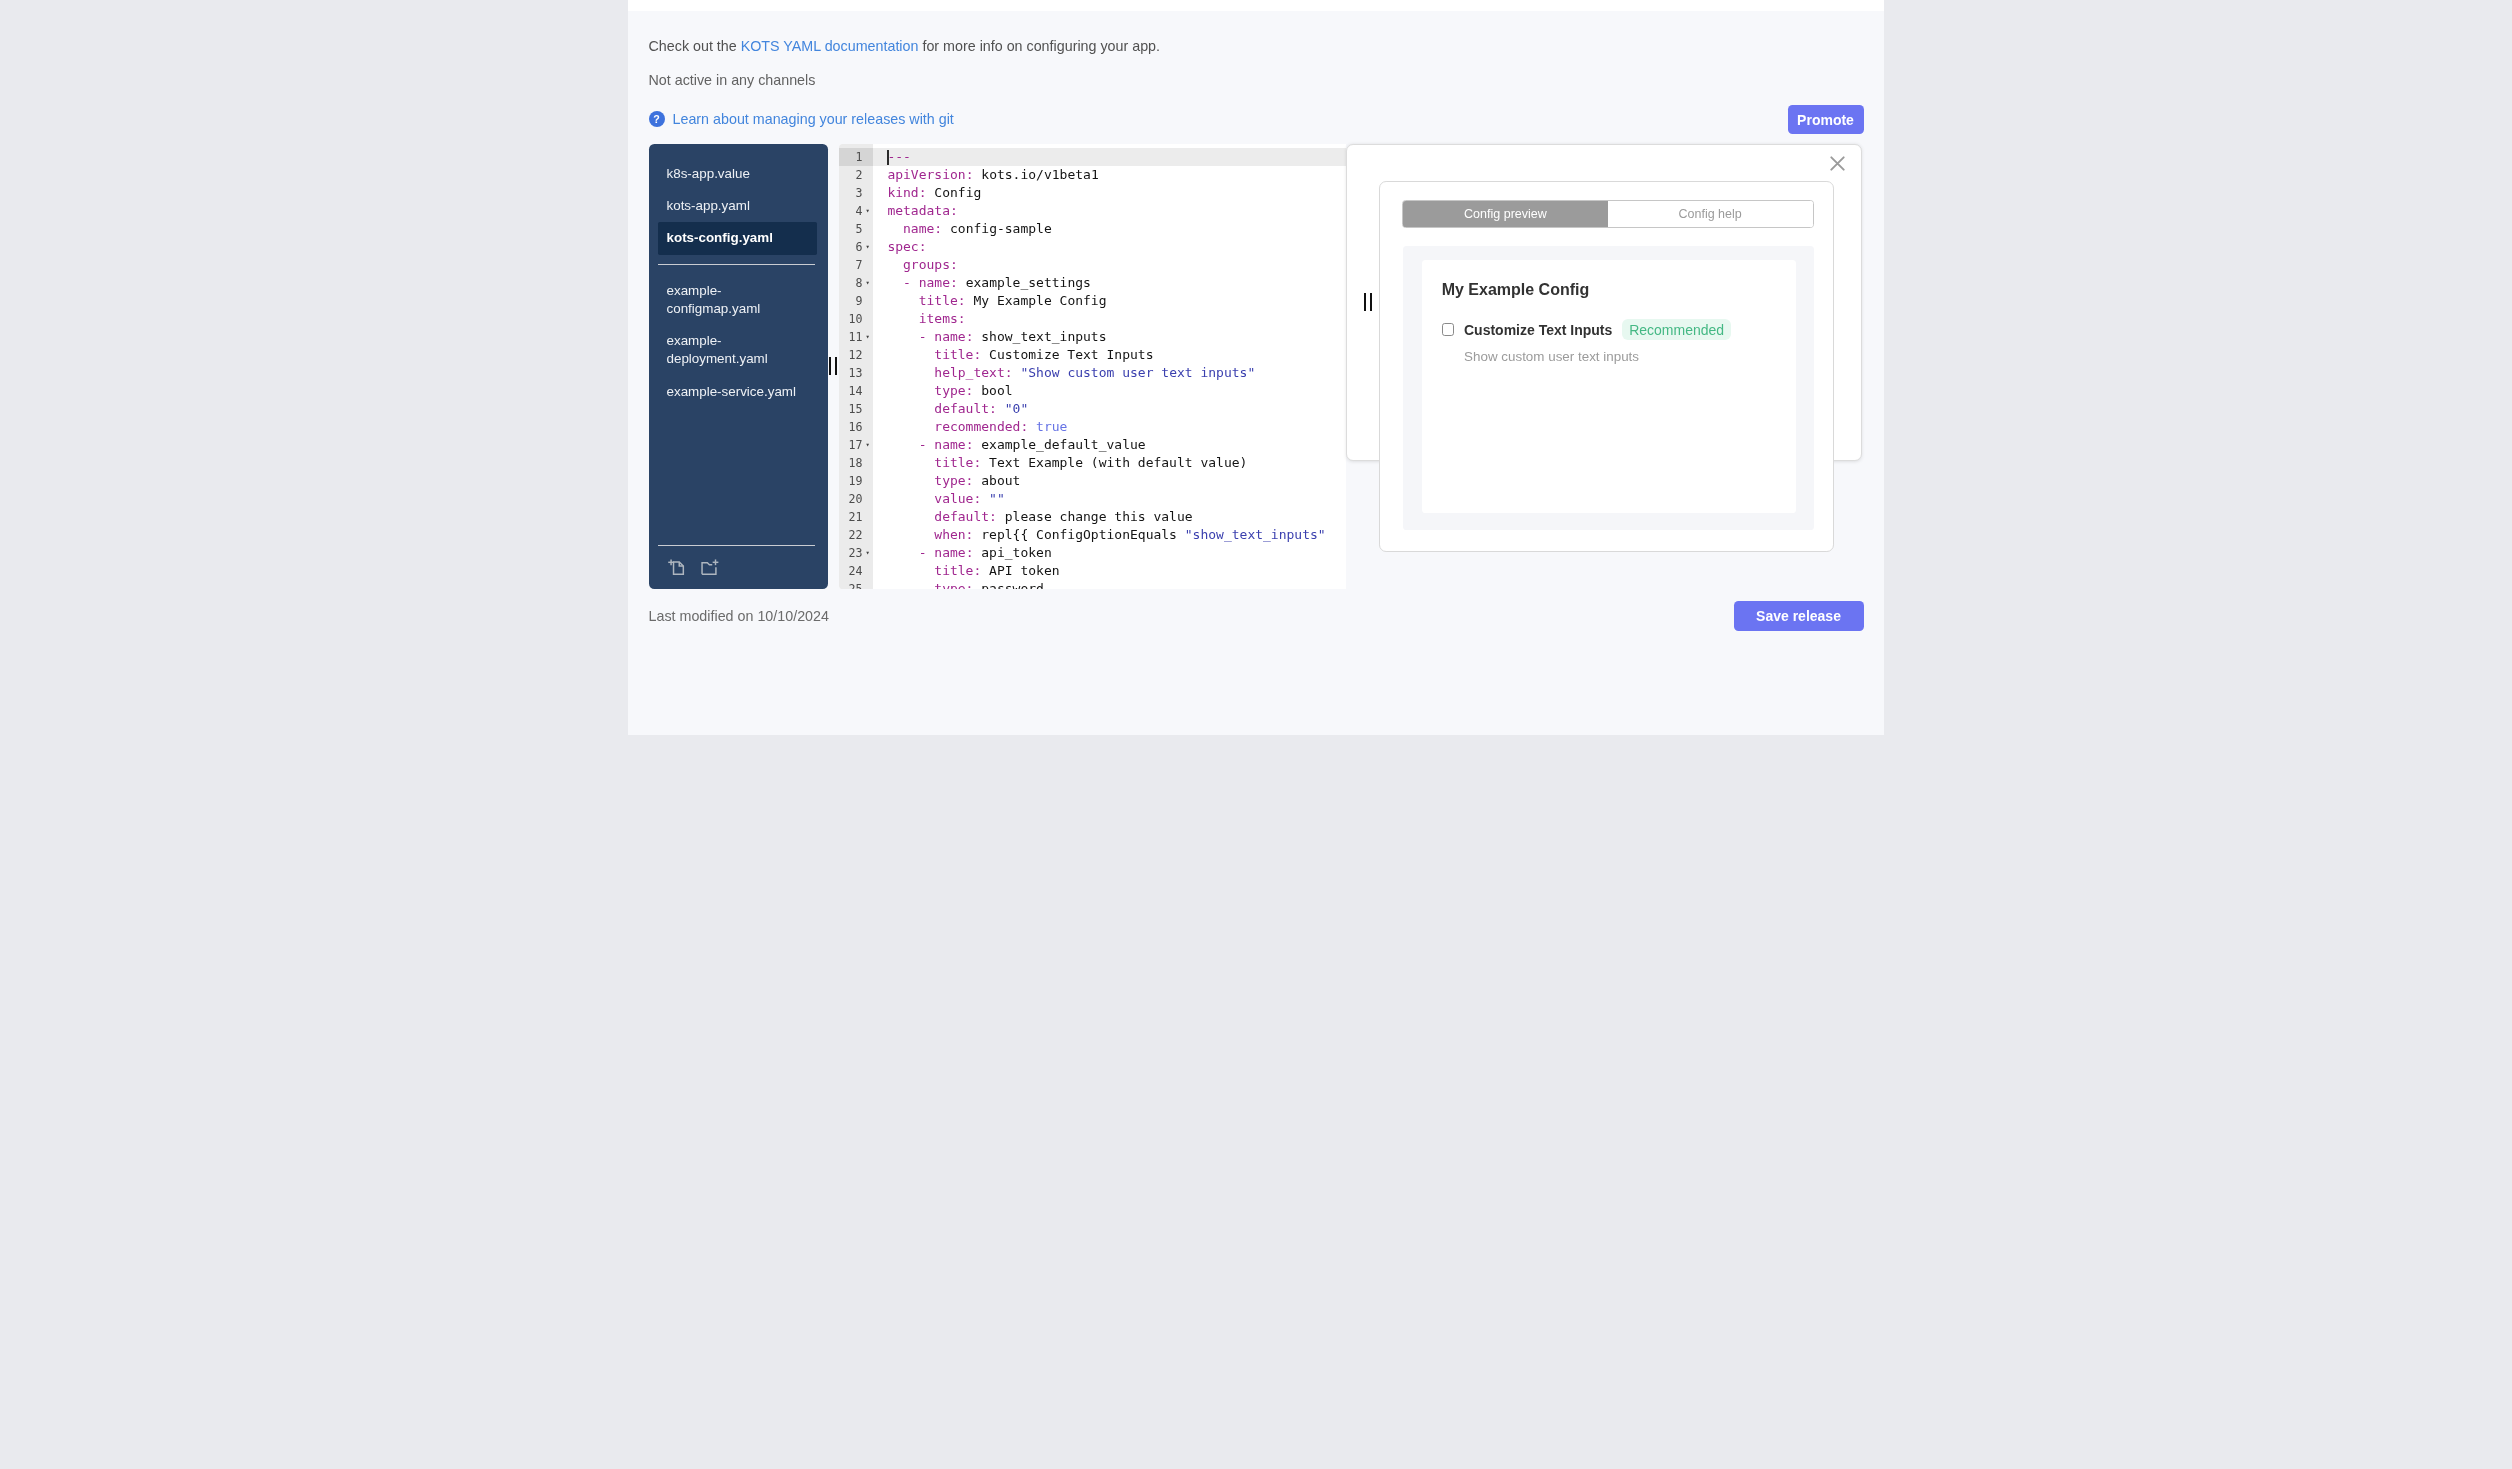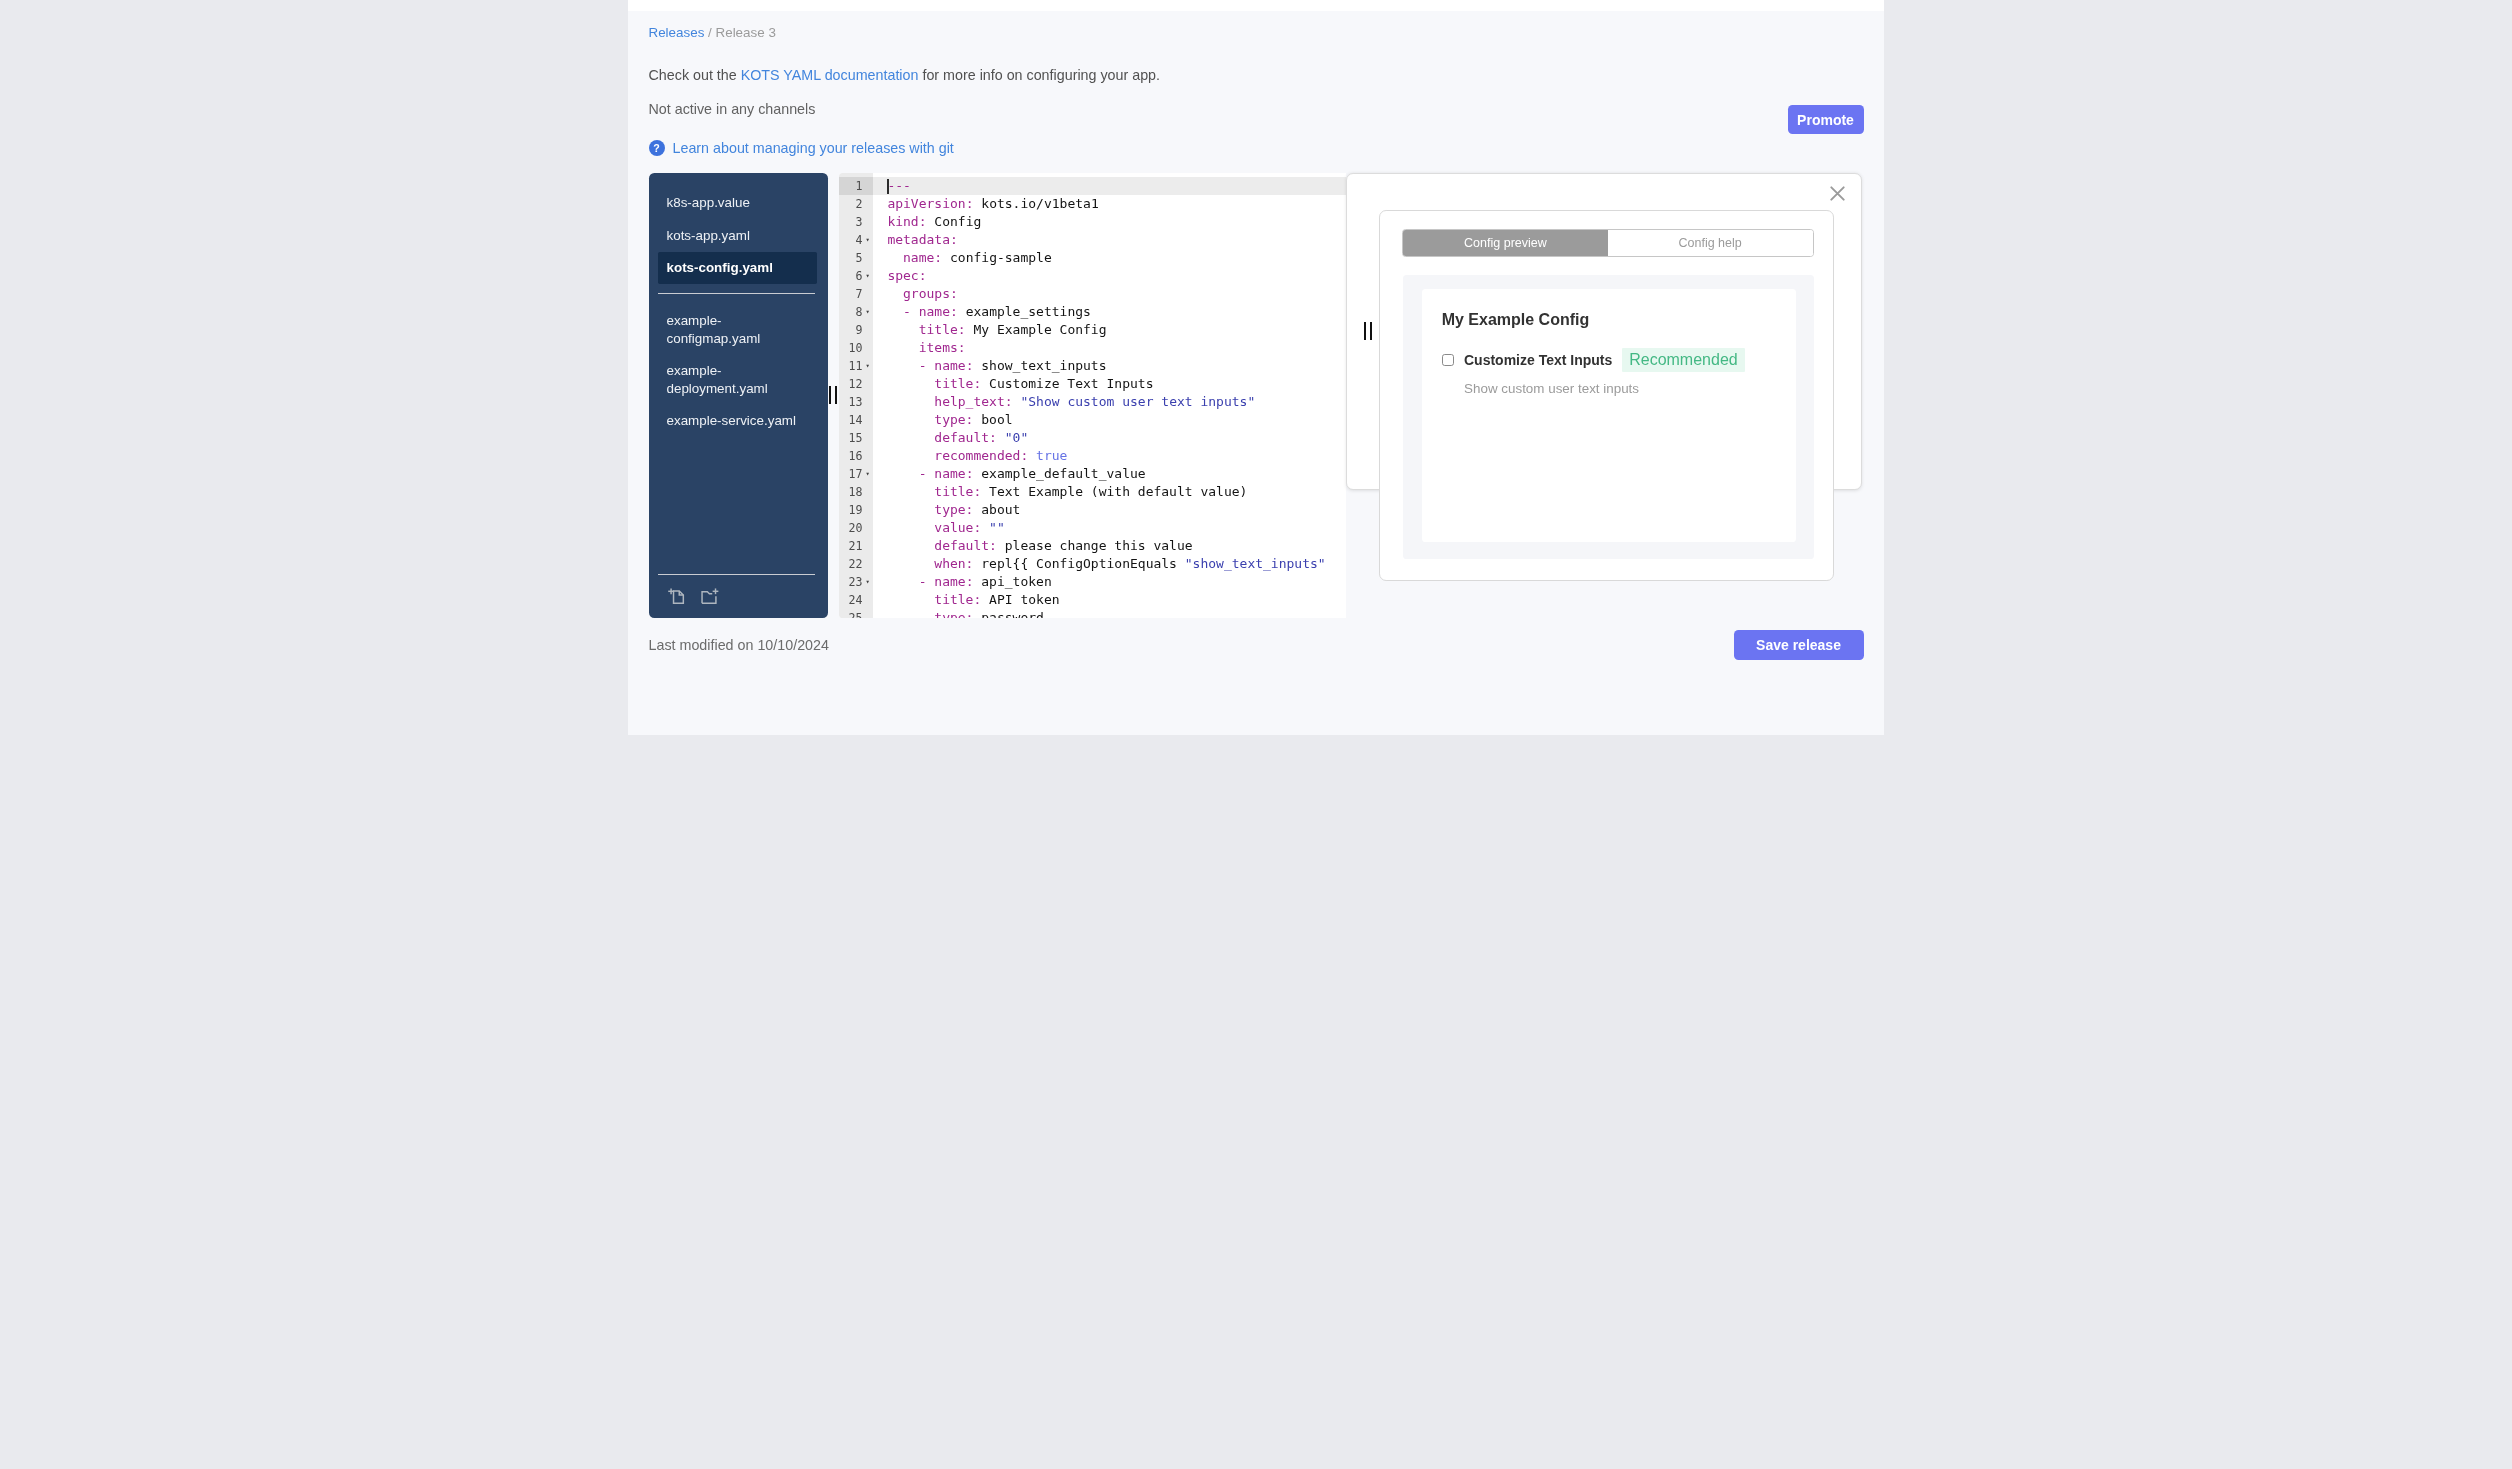--- a/index.html
+++ b/index.html
@@ -92,45 +92,40 @@
   .tab { flex:1; display:flex; align-items:center; justify-content:center; font-size:12.5px;
     color:#9b9b9b; background:#fff; cursor:pointer; }
   .tab.active { background:#9b9b9b; color:#fff; }
 
   .light-box { margin:18px 19.6px 0 23px; height:284px; background:#f5f6f9; border-radius:3.6px; }
   .config-card { position:relative; top:14.3px; margin:0 18px 0 19px; height:253px; background:#fff; border-radius:3.6px; }
   .group-title { padding:21.4px 0 0 19.6px; font-size:16px; font-weight:bold; color:#323232; }
   .item-row { margin:19.6px 0 0 19.6px; display:flex; align-items:center; gap:9.8px; }
   .checkbox { width:12.5px; height:12.5px; border:0.9px solid #8a8a8a; border-radius:2.7px; background:#fff; cursor:pointer; flex:none; }
   .item-label { font-size:14px; font-weight:bold; color:#323232; }
-  .badge { font-size:16px; color:var(--badge-text); background:var(--badge-bg);
-    padding:2.7px 7.1px; border-radius:1px; }
+  .badge { font-size:14px; color:var(--badge-text); background:var(--badge-bg);
+    padding:2.7px 7.1px; border-radius:6px; }
   .help-text { margin:9px 0 0 42px; font-size:13.4px; color:#9b9b9b; }
 
   
   .footer-row { margin-top:12.5px; display:flex; align-items:center; justify-content:space-between; }
   .last-modified { font-size:14.3px; color:#6b6b6b; }
   .save-btn { width:130px; height:30px; background:var(--accent); color:#fff; border:none;
     border-radius:4.5px; font-size:14px; font-weight:bold; font-family:"Liberation Sans",sans-serif; cursor:pointer; }
 </style>
 </head>
 <body>
 
 <div class="page" style="--accent: #6b74f2; --link: #4285dd; --sidebar-bg: #2a4365; --sidebar-selected-bg: #142e4d; --code-key: #a0278f; --code-string: #3a3fae; --code-const: #6673e5; --code-plain: #141414; --badge-text: #44b884; --badge-bg: #e7f8f0;">
   <div class="top-strip"></div>
 
   <button class="promote-btn">Promote</button>
 
   <div class="content">
 
-    <div class="breadcrumb">
-      <a>Releases</a>
-      <span class="sep">/</span>
-      <span class="current">Release 3</span>
-    </div>
 
 
     <div class="intro">
       <span>Check out the </span><a>KOTS YAML documentation</a><span> for more info on configuring your app.</span>
     </div>
 
     <div class="channel-status">Not active in any channels</div>
 
     <div class="git-row">
       <span class="q-icon">?</span>

